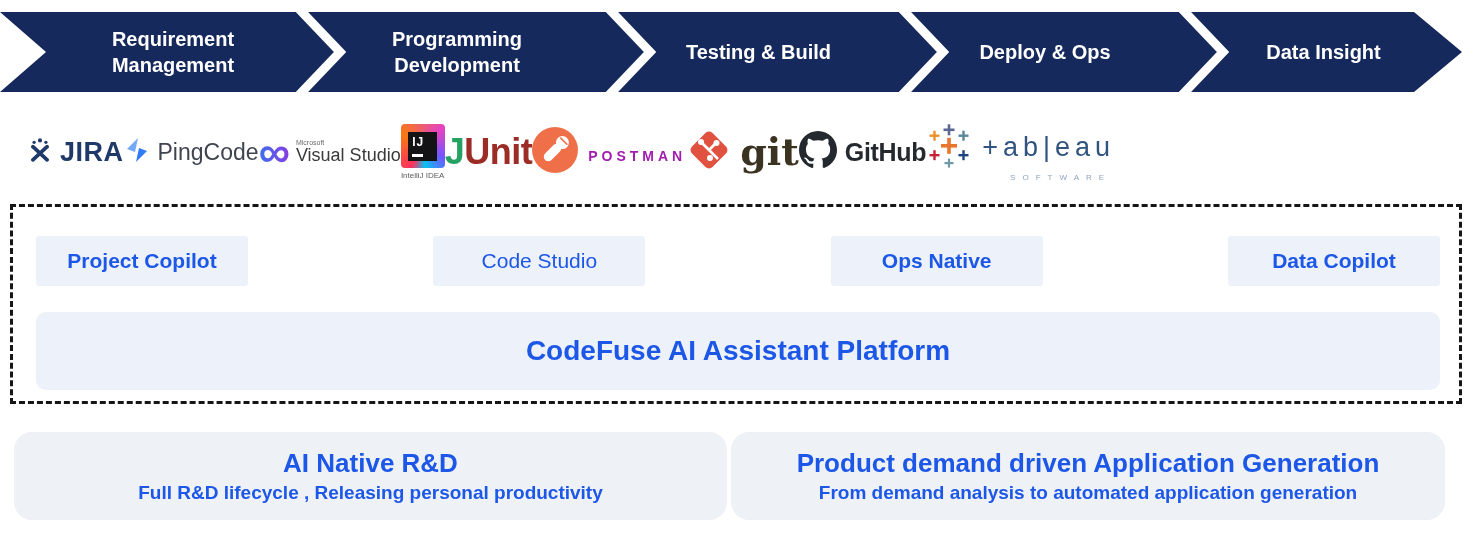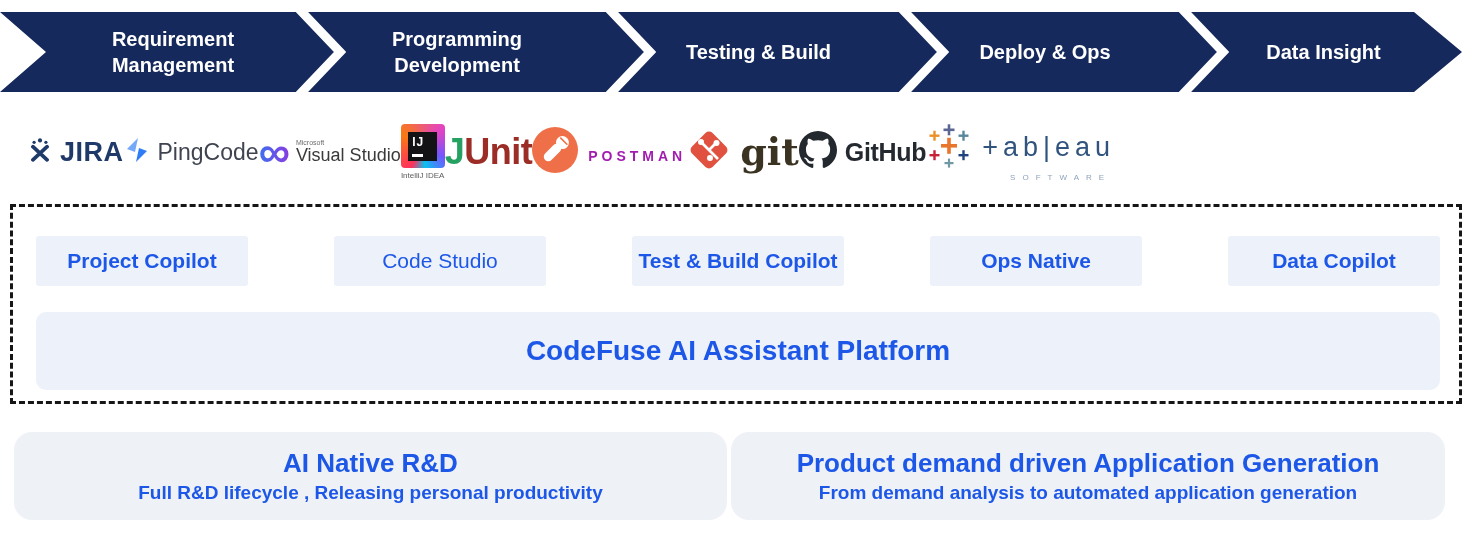--- a/index.html
+++ b/index.html
@@ -237,23 +237,20 @@
   <div class="dashed-box"></div>
 
   <div class="copilot-row">
     <div class="copilot-chip">
       <span class="copilot-label">Project Copilot</span>
     </div>
     <div class="copilot-chip">
       <span class="copilot-label">Code Studio</span>
     </div>
     <div class="copilot-chip">
-      <span class="copilot-label">Test &amp; Build Copilot</span>
-    </div>
-    <div class="copilot-chip">
       <span class="copilot-label">Ops Native</span>
     </div>
     <div class="copilot-chip">
       <span class="copilot-label">Data Copilot</span>
     </div>
   </div>
 
   <div class="platform-bar">
     <span class="platform-title">CodeFuse AI Assistant Platform</span>
   </div>

